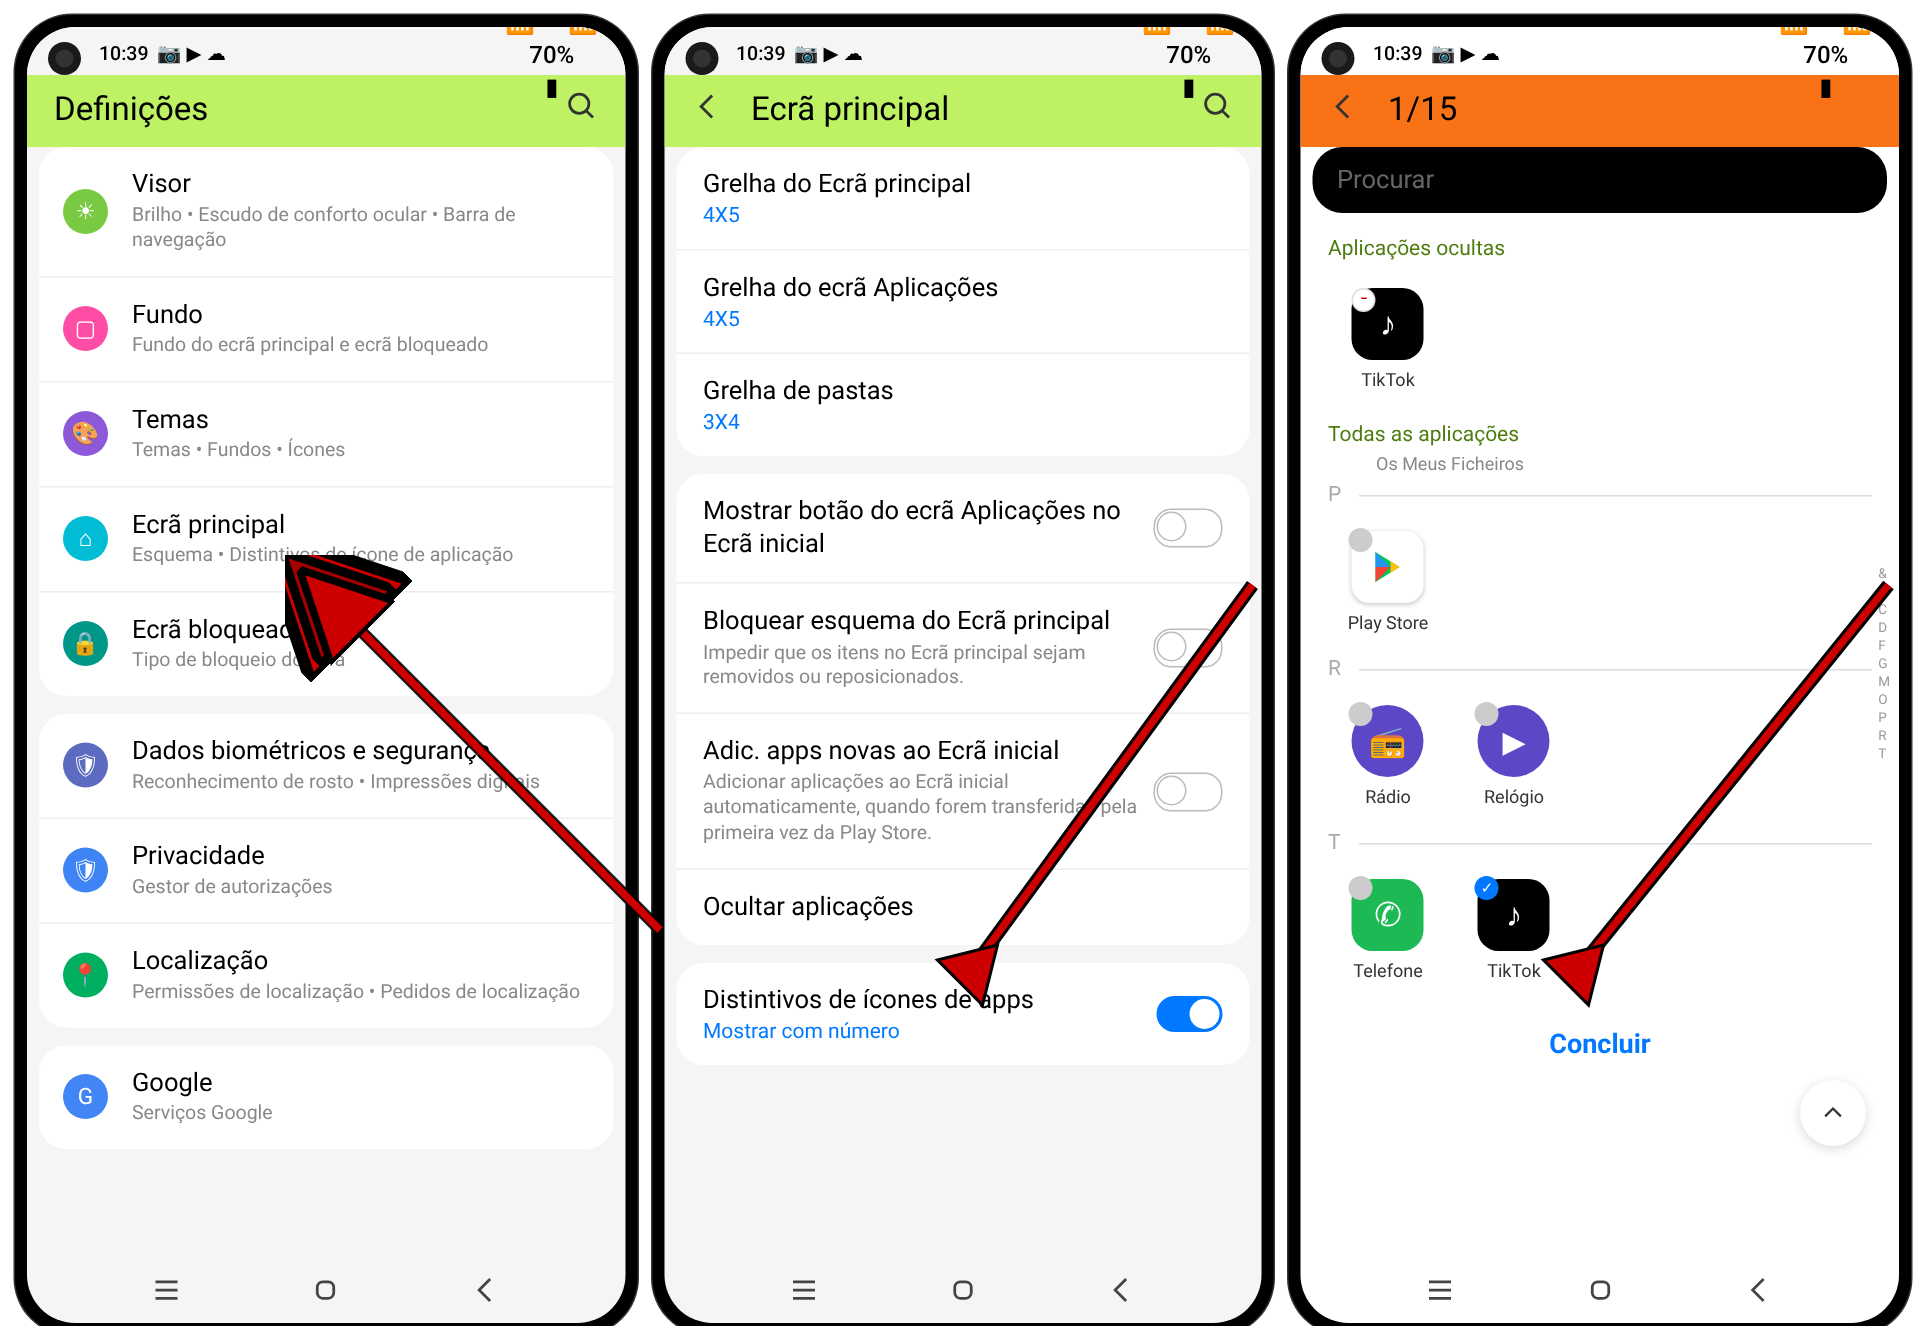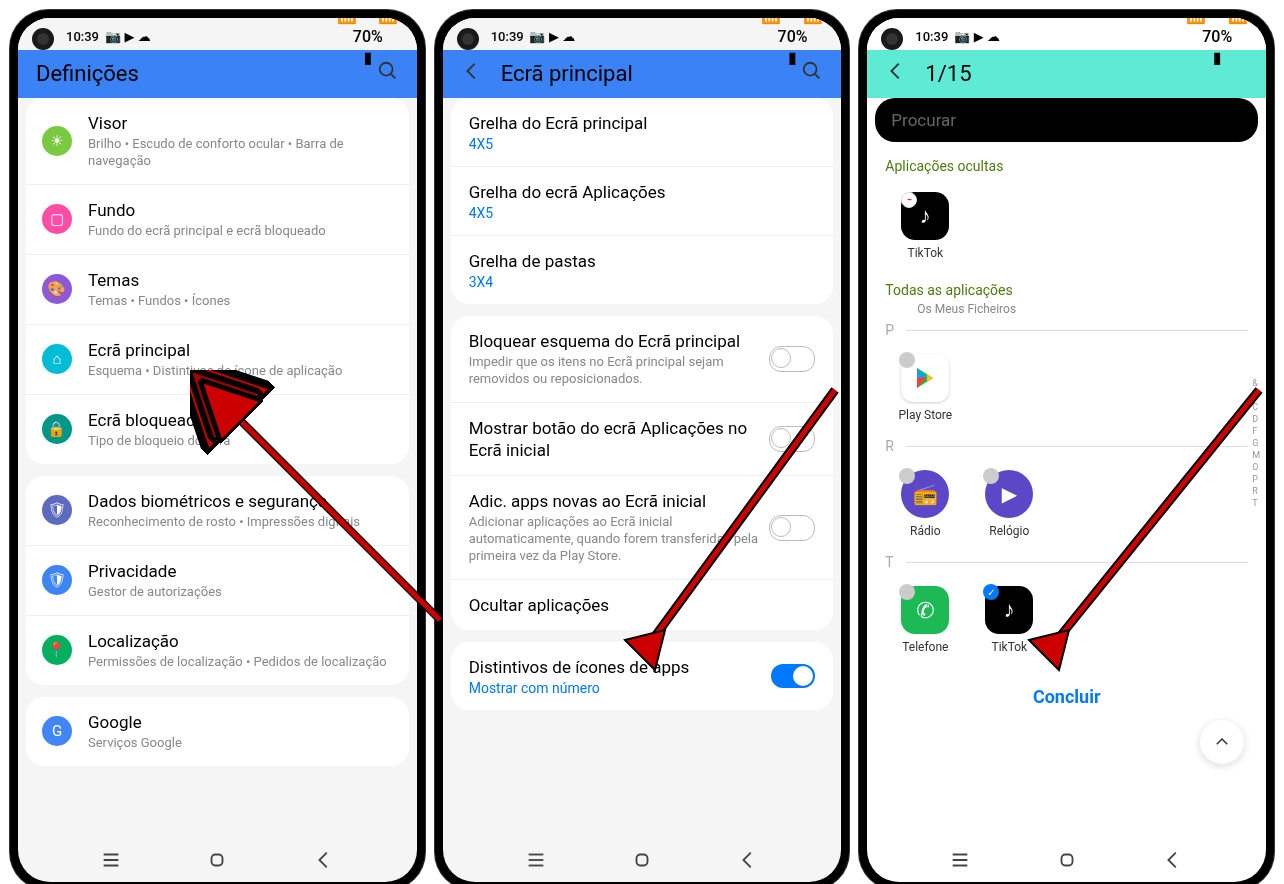--- a/index.html
+++ b/index.html
@@ -56,21 +56,21 @@
   top: 5px; left: 5px;
   width: 12px; height: 12px;
   background: #333;
   border-radius: 50%;
 }
 .header {
   display: flex;
   align-items: center;
   justify-content: space-between;
   padding: 10px 18px 12px;
-  background: #3b82f6;
+  background: #bef264;
 }
 .header-title {
   font-size: 22px;
   font-weight: 400;
 }
 .header-left {
   display: flex;
   align-items: center;
   gap: 18px;
 }
@@ -431,28 +431,28 @@
           <div class="item-value">4X5</div>
         </div>
         <div class="list-item">
           <div class="item-title">Grelha de pastas</div>
           <div class="item-value">3X4</div>
         </div>
       </div>
       <div class="card">
         <div class="list-item list-item-row">
           <div class="list-item-txt">
+            <div class="item-title">Mostrar botão do ecrã Aplicações no Ecrã inicial</div>
+          </div>
+          <div class="toggle off"></div>
+        </div>
+        <div class="list-item list-item-row">
+          <div class="list-item-txt">
             <div class="item-title">Bloquear esquema do Ecrã principal</div>
             <div class="item-sub">Impedir que os itens no Ecrã principal sejam removidos ou reposicionados.</div>
-          </div>
-          <div class="toggle off"></div>
-        </div>
-        <div class="list-item list-item-row">
-          <div class="list-item-txt">
-            <div class="item-title">Mostrar botão do ecrã Aplicações no Ecrã inicial</div>
           </div>
           <div class="toggle off"></div>
         </div>
         <div class="list-item list-item-row">
           <div class="list-item-txt">
             <div class="item-title">Adic. apps novas ao Ecrã inicial</div>
             <div class="item-sub">Adicionar aplicações ao Ecrã inicial automaticamente, quando forem transferidas pela primeira vez da Play Store.</div>
           </div>
           <div class="toggle off"></div>
         </div>
@@ -504,21 +504,21 @@
       <div class="status-left">
         <span style="margin-left:30px">10:39</span>
         <span>📷 ▶ ☁</span>
       </div>
       <div class="status-right">
         <span>📶 ⁴ᴳ 📶</span>
         <span>70%</span>
         <span>▮</span>
       </div>
     </div>
-    <div class="header" style="background:#5eead4">
+    <div class="header" style="background:#f97316">
       <div class="header-left">
         <span class="back-arrow">
           <svg viewBox="0 0 24 24" fill="none" stroke="#333" stroke-width="2">
               <polyline points="15 4 7 12 15 20"></polyline>
             </svg>
         </span>
         <span class="header-title">1/15</span>
       </div>
     </div>
     <div class="search-box">Procurar</div>

